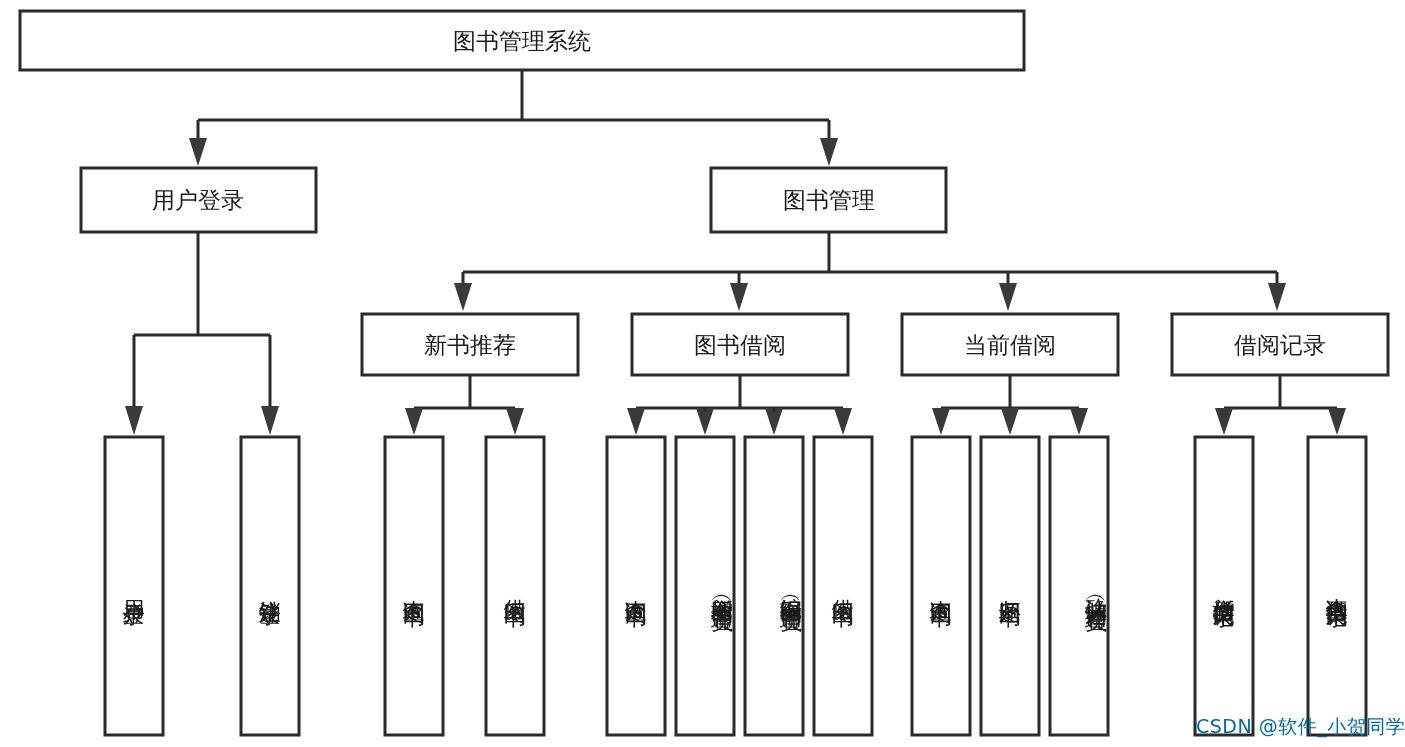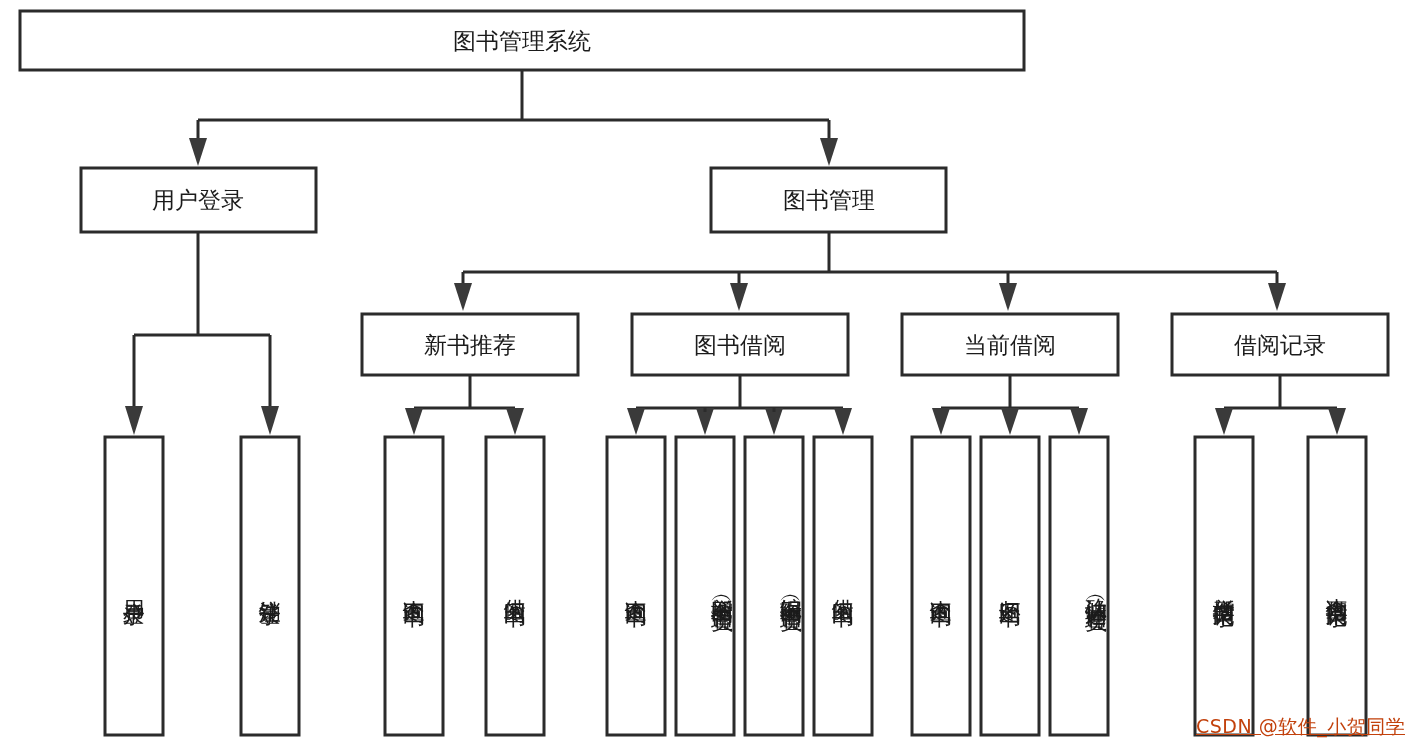--- a/index.html
+++ b/index.html
@@ -63,24 +63,23 @@
     align-items: center;
     justify-content: center;
     text-align: center;
     white-space: nowrap;
     pointer-events: none;
   }
   .watermark {
     position: absolute;
     font-family: "DejaVu Sans", "Liberation Sans", sans-serif;
     font-size: 19px;
-    color: #c2410c;
+    color: #0369a1;
     white-space: nowrap;
     letter-spacing: 0.5px;
-    text-decoration: underline;
   }
 </style>
 </head>
 <body>
 
 <div id="diagram-root">
 
   <svg id="tree-svg" viewBox="0 0 1405 747">
 
     <g>

